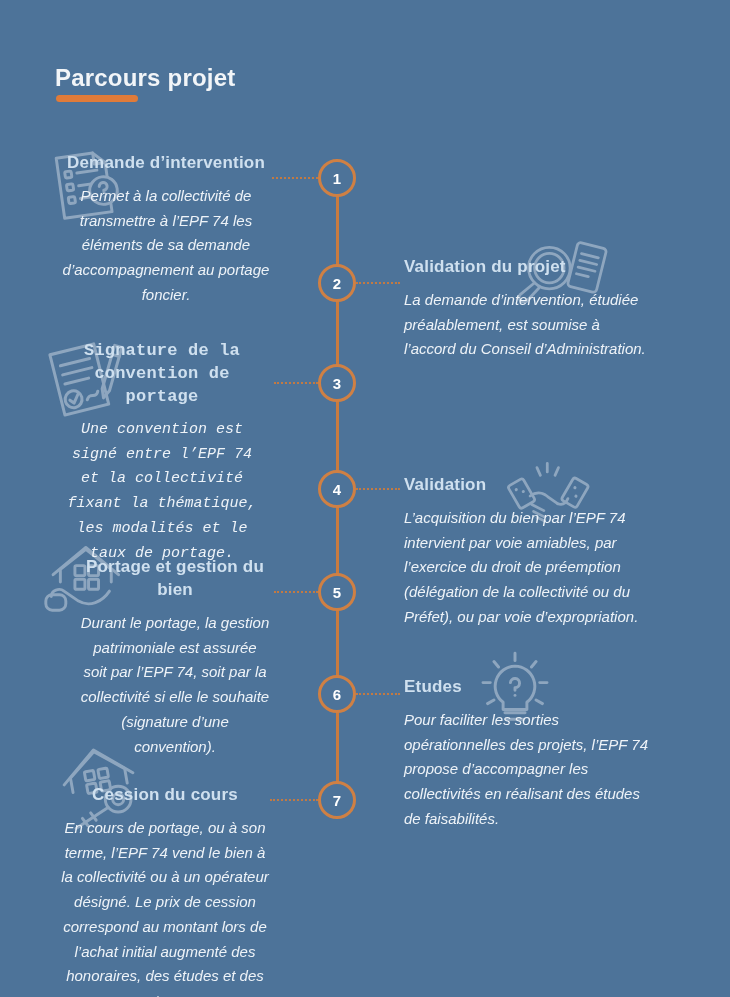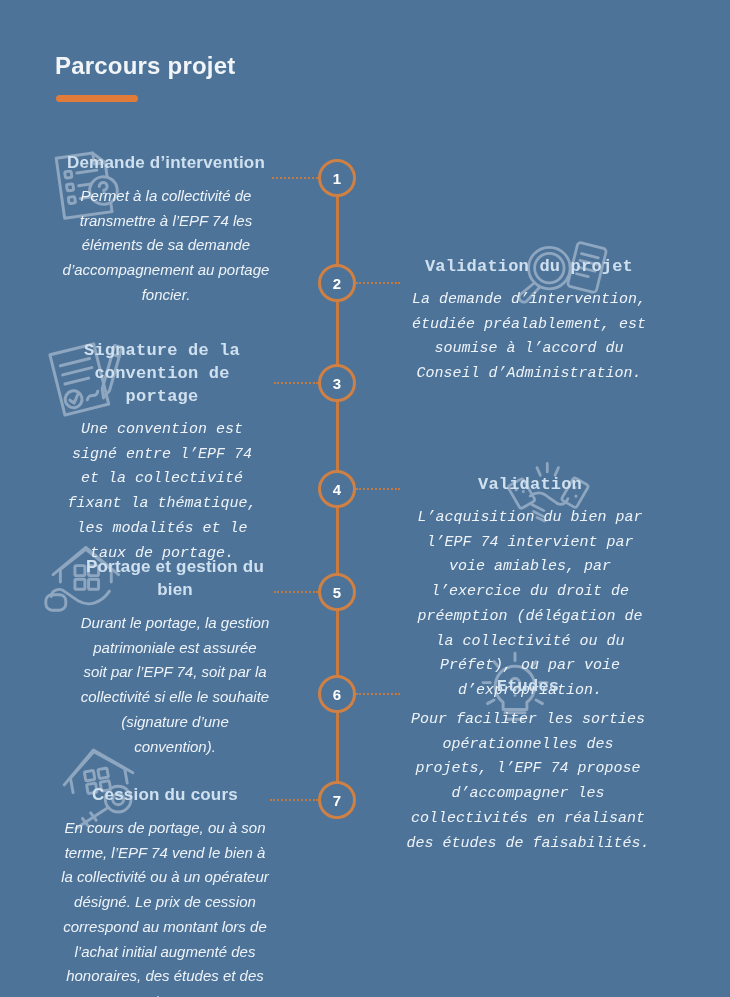--- a/index.html
+++ b/index.html
@@ -10,21 +10,21 @@
     overflow:hidden;
   }
   #page{
     position:relative;
     width:730px; height:997px;
     background:#4d7399;
   }
 
   
   .page-title{
-    position:absolute; left:55px; top:52px;
+    position:absolute; left:55px; top:64px;
     font-size:24px; font-weight:bold; letter-spacing:.2px;
     color:#f2f5f8;
   }
   .title-rule{
     position:absolute; left:56px; top:95px;
     width:82px; height:7px; border-radius:4px;
     background:#e07b39;
   }
 
   
@@ -56,21 +56,21 @@
     color:#cfe0ef; letter-spacing:.2px;
   }
   .step .body{
     margin-top:9px;
     font-size:15px; font-style:italic; line-height:1.65;
     color:#eef3f8;
   }
   .step.right-align .heading,
   .step.right-align .body{ text-align:center; }
   .step.left-align .heading,
-  .step.left-align .body{ text-align:center;font-family:Liberation Mono, monospace; }
+  .step.left-align .body{ text-align:left; }
 
   .icon{ position:absolute; opacity:.42; }
   .icon svg{ display:block; }
 
   
   #s1{ left:62px;  top:152px; width:208px; }
   #s2{ left:404px; top:256px; width:250px; }
   #s3{ left:62px;  top:340px; width:200px;font-family:Liberation Mono, monospace; }
   #s4{ left:404px; top:474px; width:252px; }
   #s5{ left:80px;  top:556px; width:190px; }

